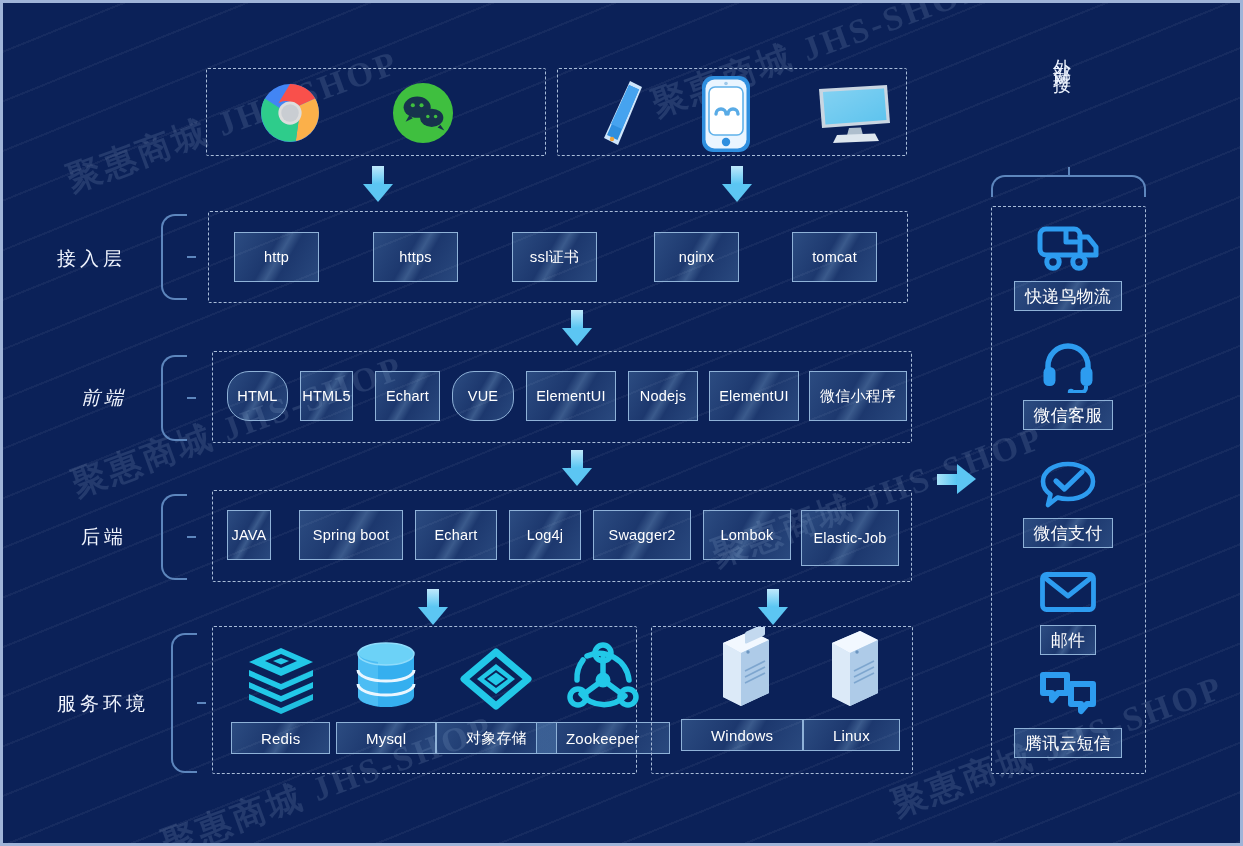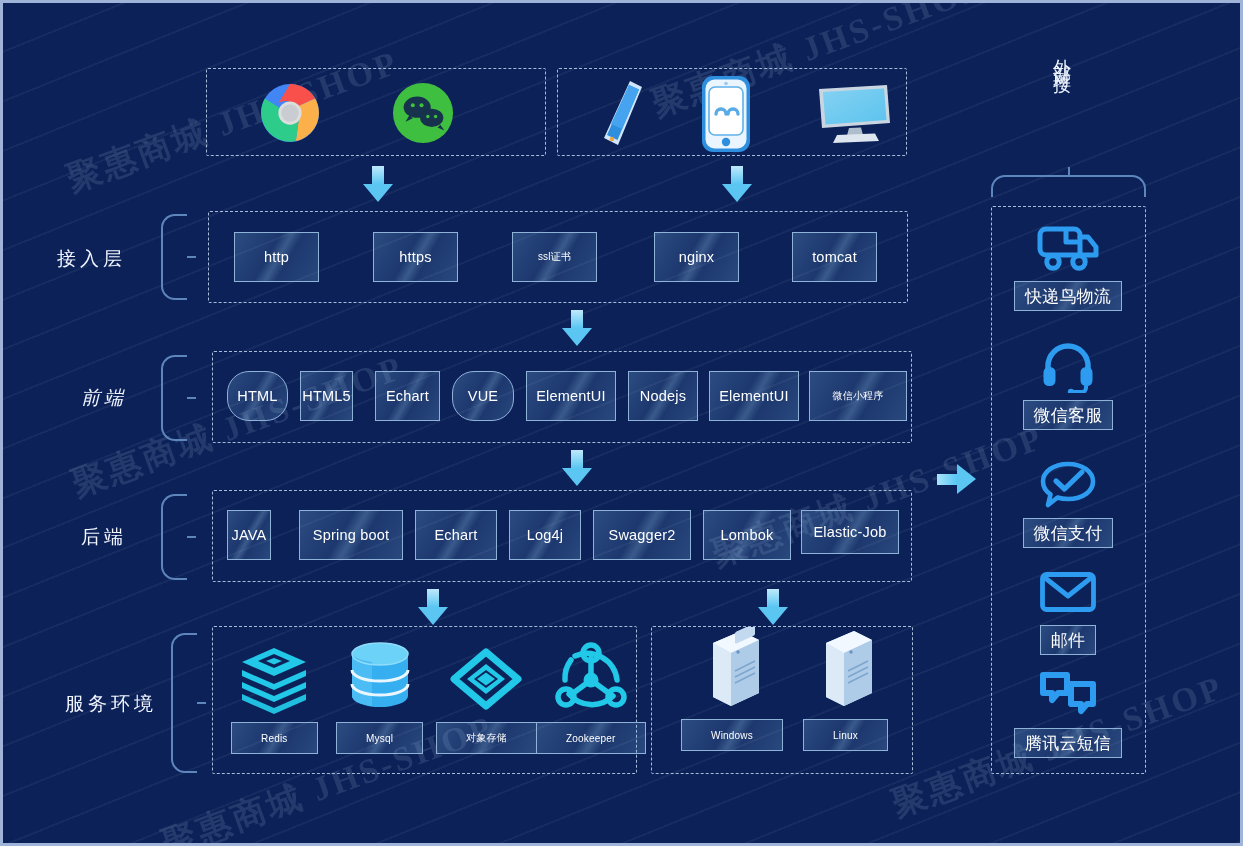--- a/index.html
+++ b/index.html
@@ -36,21 +36,21 @@
     display: flex; align-items: center; justify-content: center;
     background: linear-gradient(120deg, rgba(120,175,225,.30) 0%, rgba(120,175,225,.16) 42%,
                                 rgba(150,200,240,.34) 52%, rgba(120,175,225,.16) 62%,
                                 rgba(120,175,225,.28) 100%);
     border: 1px solid #8fb2d8;
     color: #ffffff;
     font-size: 14.5px;
     letter-spacing: .2px;
     white-space: nowrap;
   }
-  .pill.cn { font-size: 10px; }
+  .pill.cn { font-size: 15px; }
 
   
   .dashgroup {
     position: absolute;
     border: 1.6px dashed #a8bcd8;
     border-radius: 2px;
   }
 
   
   .layerlabel {
@@ -258,32 +258,32 @@
   <div class="layerlabel" style="left:78px; top:521px;">后端</div>
   <div class="brace" style="left:158px; top:491px; height:86px;"></div>
 
   <div class="dashgroup" style="left:209px; top:487px; width:700px; height:92px;"></div>
   <div class="pill" style="position:absolute; left:224px; top:507px; width:44px; height:50px;">JAVA</div>
   <div class="pill" style="position:absolute; left:296px; top:507px; width:104px; height:50px;">Spring boot</div>
   <div class="pill" style="position:absolute; left:412px; top:507px; width:82px; height:50px;">Echart</div>
   <div class="pill" style="position:absolute; left:506px; top:507px; width:72px; height:50px;">Log4j</div>
   <div class="pill" style="position:absolute; left:590px; top:507px; width:98px; height:50px;">Swagger2</div>
   <div class="pill" style="position:absolute; left:700px; top:507px; width:88px; height:50px;">Lombok</div>
-  <div class="pill" style="position:absolute; left:798px; top:507px; width:98px; height:44px;">Elastic-Job</div>
+  <div class="pill" style="position:absolute; left:798px; top:507px; width:98px; height:56px;">Elastic-Job</div>
 
   <div class="arrow-down" style="left:415px; top:586px;">
       <i></i>
       <b></b>
     </div>
   <div class="arrow-down" style="left:755px; top:586px;">
       <i></i>
       <b></b>
     </div>
 
-  <div class="layerlabel" style="left:62px; top:688px;text-align:right;">服务环境</div>
+  <div class="layerlabel" style="left:54px; top:688px;text-align:right;">服务环境</div>
   <div class="brace" style="left:168px; top:630px; height:140px;"></div>
 
   <div class="dashgroup" style="left:209px; top:623px; width:425px; height:148px;"></div>
 
   <div class="svc" style="left:228px; top:633px;">
     <div class="ico">
       <svg width="72" height="70" viewBox="0 0 72 70">
         <g fill="#22c8e8">
           <path d="M36 4 L68 18 L36 32 L4 18 Z"></path>
           <path d="M4 26 L36 40 L68 26 L68 32 L36 46 L4 32 Z"></path>

